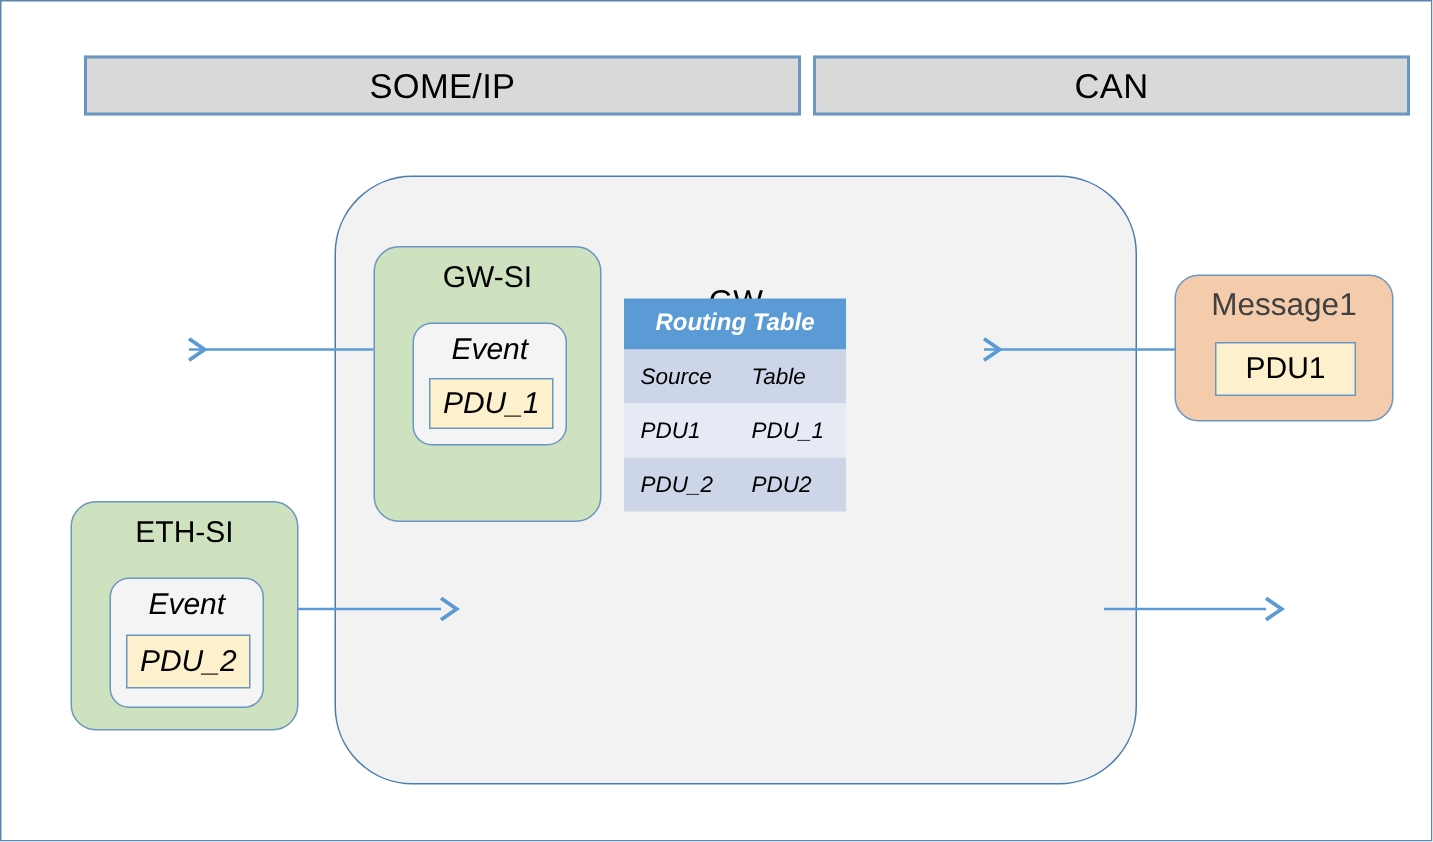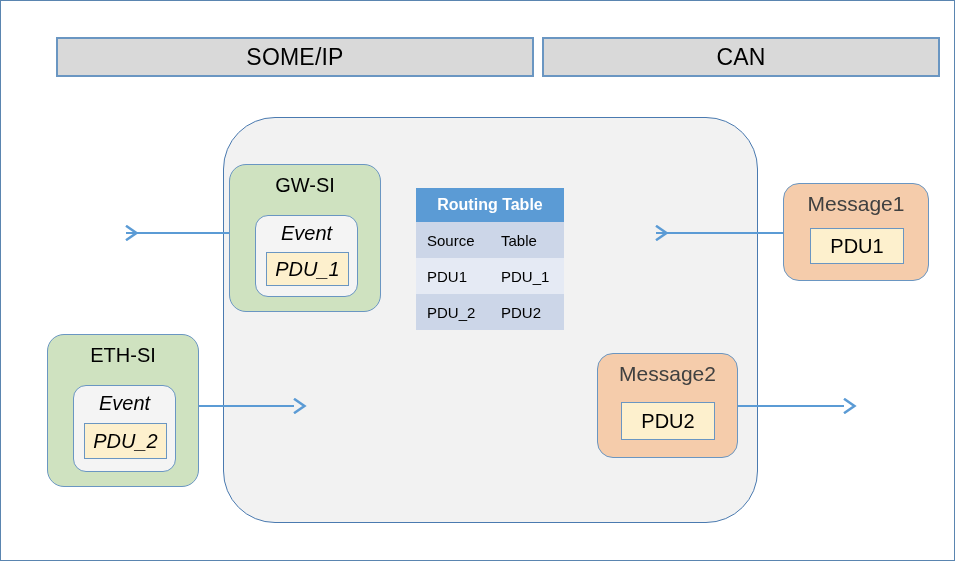--- a/index.html
+++ b/index.html
@@ -70,21 +70,21 @@
   }
   .si-title {
     position: absolute;
     left: 0;
     top: 9px;
     width: 100%;
     text-align: center;
     font-size: 20px;
     color: #000000;
   }
-  #si-gw  { left: 228px; top: 163px; width: 152px; height: 148px; }
+  #si-gw  { left: 248px; top: 163px; width: 152px; height: 184px; }
   #si-eth { left: 46px;  top: 333px; width: 152px; height: 153px; }
 
   
   .event-box {
     position: absolute;
     background: #f4f4f4;
     border: 1.5px solid #6a96c2;
     border-radius: 13px;
     box-sizing: border-box;
     font-style: italic;
@@ -136,26 +136,27 @@
     font-size: 21px;
     color: #404040;
   }
   #msg-1 { left: 782px; top: 182px; width: 146px; height: 98px; }
   #msg-2 { left: 596px; top: 352px; width: 141px; height: 105px; }
 
   
   #routing-table {
     position: absolute;
     left: 415px;
-    top: 187px;
+    top: 198px;
     width: 148px;
     z-index: 5;
     border-collapse: collapse;
     font-size: 15px;
     color: #000000;
+    font-style: italic;
   }
   #routing-table th.rt-head {
     background: #5b9bd5;
     color: #ffffff;
     font-weight: bold;
     font-size: 16px;
     text-align: center;
     height: 34px;
     padding: 0;
   }
@@ -243,24 +244,20 @@
       <div class="event-title">Event</div>
       <div id="pdu-eth-2" class="pdu-box">PDU_2</div>
     </div>
   </div>
 
   <div id="msg-1" class="msg-box">
     <div class="msg-title">Message1</div>
     <div id="pdu-msg-1" class="pdu-box">PDU1</div>
   </div>
 
-  <div id="msg-2" class="msg-box">
-    <div class="msg-title">Message2</div>
-    <div id="pdu-msg-2" class="pdu-box">PDU2</div>
-  </div>
 
   <table id="routing-table">
     <thead>
       <tr>
         <th class="rt-head" colspan="2">Routing Table</th>
       </tr>
       <tr class="row-dark">
         <td class="col-src">Source</td>
         <td class="col-tgt">Table</td>
       </tr>

